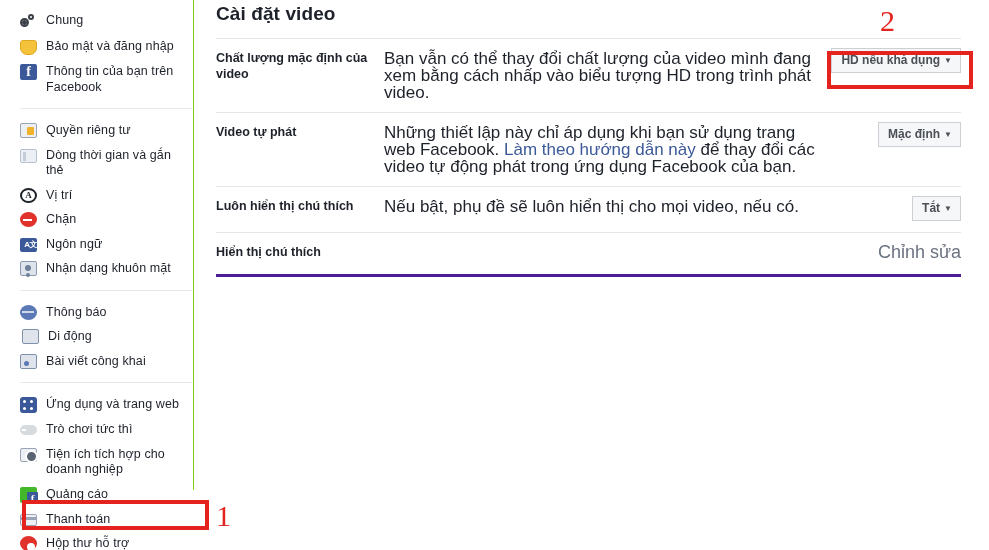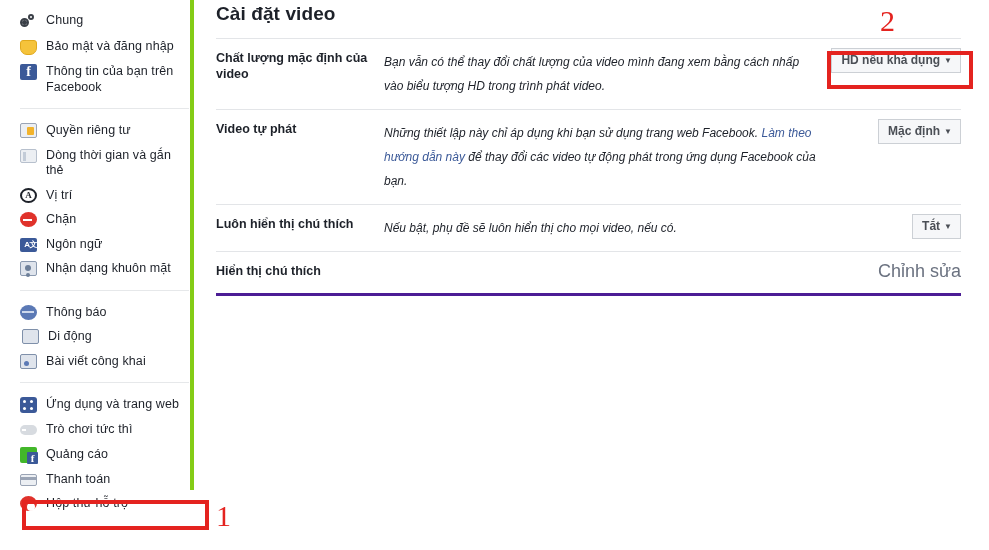--- a/index.html
+++ b/index.html
@@ -8,21 +8,21 @@
     background: #ffffff;
     font-family: "Liberation Sans", "DejaVu Sans", sans-serif;
     overflow: hidden;
   }
   #root { position: relative; width: 989px; height: 550px; }
 
   
   #sidebar {
     position: absolute; left: 0; top: 0;
     width: 194px; height: 490px;
-    border-right: 4px solid #84cc16;
+    border-right: 1px solid #84cc16;
     background: #ffffff;
     padding-top: 6px;
   }
   .nav-group { padding: 2px 0; }
   .nav-divider {
     height: 1px; background: #e6e8ea;
     margin: 7px 0 7px 20px; margin-right: 1px;
   }
   .nav-item {
     display: flex; align-items: flex-start;
@@ -117,22 +117,22 @@
   #main { position:absolute; left:194px; top:0; width:795px; height:550px;
     background:#fff; padding: 0 28px 0 22px; }
   #page-title { font-size:19px; color:#1d2129; font-weight:bold;
     padding-top:3px; letter-spacing:.1px; }
   .settings-table { width:100%; margin-top:13px; border-collapse:collapse; }
   .settings-table tr { border-top:1px solid #e3e5e8; }
   .settings-table tr:last-child { border-bottom:3px solid #4c1d95; }
   .settings-table td { padding:11px 0 11px 0; vertical-align:top; }
   td.col-label { width:168px; font-size:12.5px; font-weight:bold;
     color:#1d2129; line-height:16px; padding-right:10px; }
-  td.col-desc  { font-size:12px; color:#1d2129; line-height:24px;
-    padding-right:14px;font-style:italic; }
+  td.col-desc  { font-size:17px; color:#1d2129; line-height:17px;
+    padding-right:14px; }
   td.col-ctl   { width:118px; text-align:right; padding-top:9px; }
   .inline-link { color:#3b5998; }
   .dd-btn {
     display:inline-block; background:#f6f7f9;
     border:1px solid #ccd0d5; border-radius:0;
     font-size:12px; color:#4b4f56; font-weight:bold;
     padding:4px 8px 5px 9px; white-space:nowrap; cursor:pointer;
   }
   .caret { font-size:8px; margin-left:4px; position:relative; top:-1px; }
   .edit-link { font-size:18px; color:#6b7280; cursor:pointer;margin-top:33px; }
@@ -212,20 +212,24 @@
       <div class="nav-group">
         <div class="nav-item">
           <span class="nav-ico ic-apps"></span>
           <span class="nav-label">Ứng dụng và trang web</span>
         </div>
         <div class="nav-item">
           <span class="nav-ico ic-game"></span>
           <span class="nav-label">Trò chơi tức thì</span>
         </div>
         <div class="nav-item">
+          <span class="nav-ico ic-tools"></span>
+          <span class="nav-label">Tiện ích tích hợp cho doanh nghiệp</span>
+        </div>
+        <div class="nav-item">
           <span class="nav-ico ic-ads"></span>
           <span class="nav-label">Quảng cáo</span>
         </div>
         <div class="nav-item">
           <span class="nav-ico ic-pay"></span>
           <span class="nav-label">Thanh toán</span>
         </div>
         <div class="nav-item">
           <span class="nav-ico ic-help"></span>
           <span class="nav-label">Hộp thư hỗ trợ</span>

